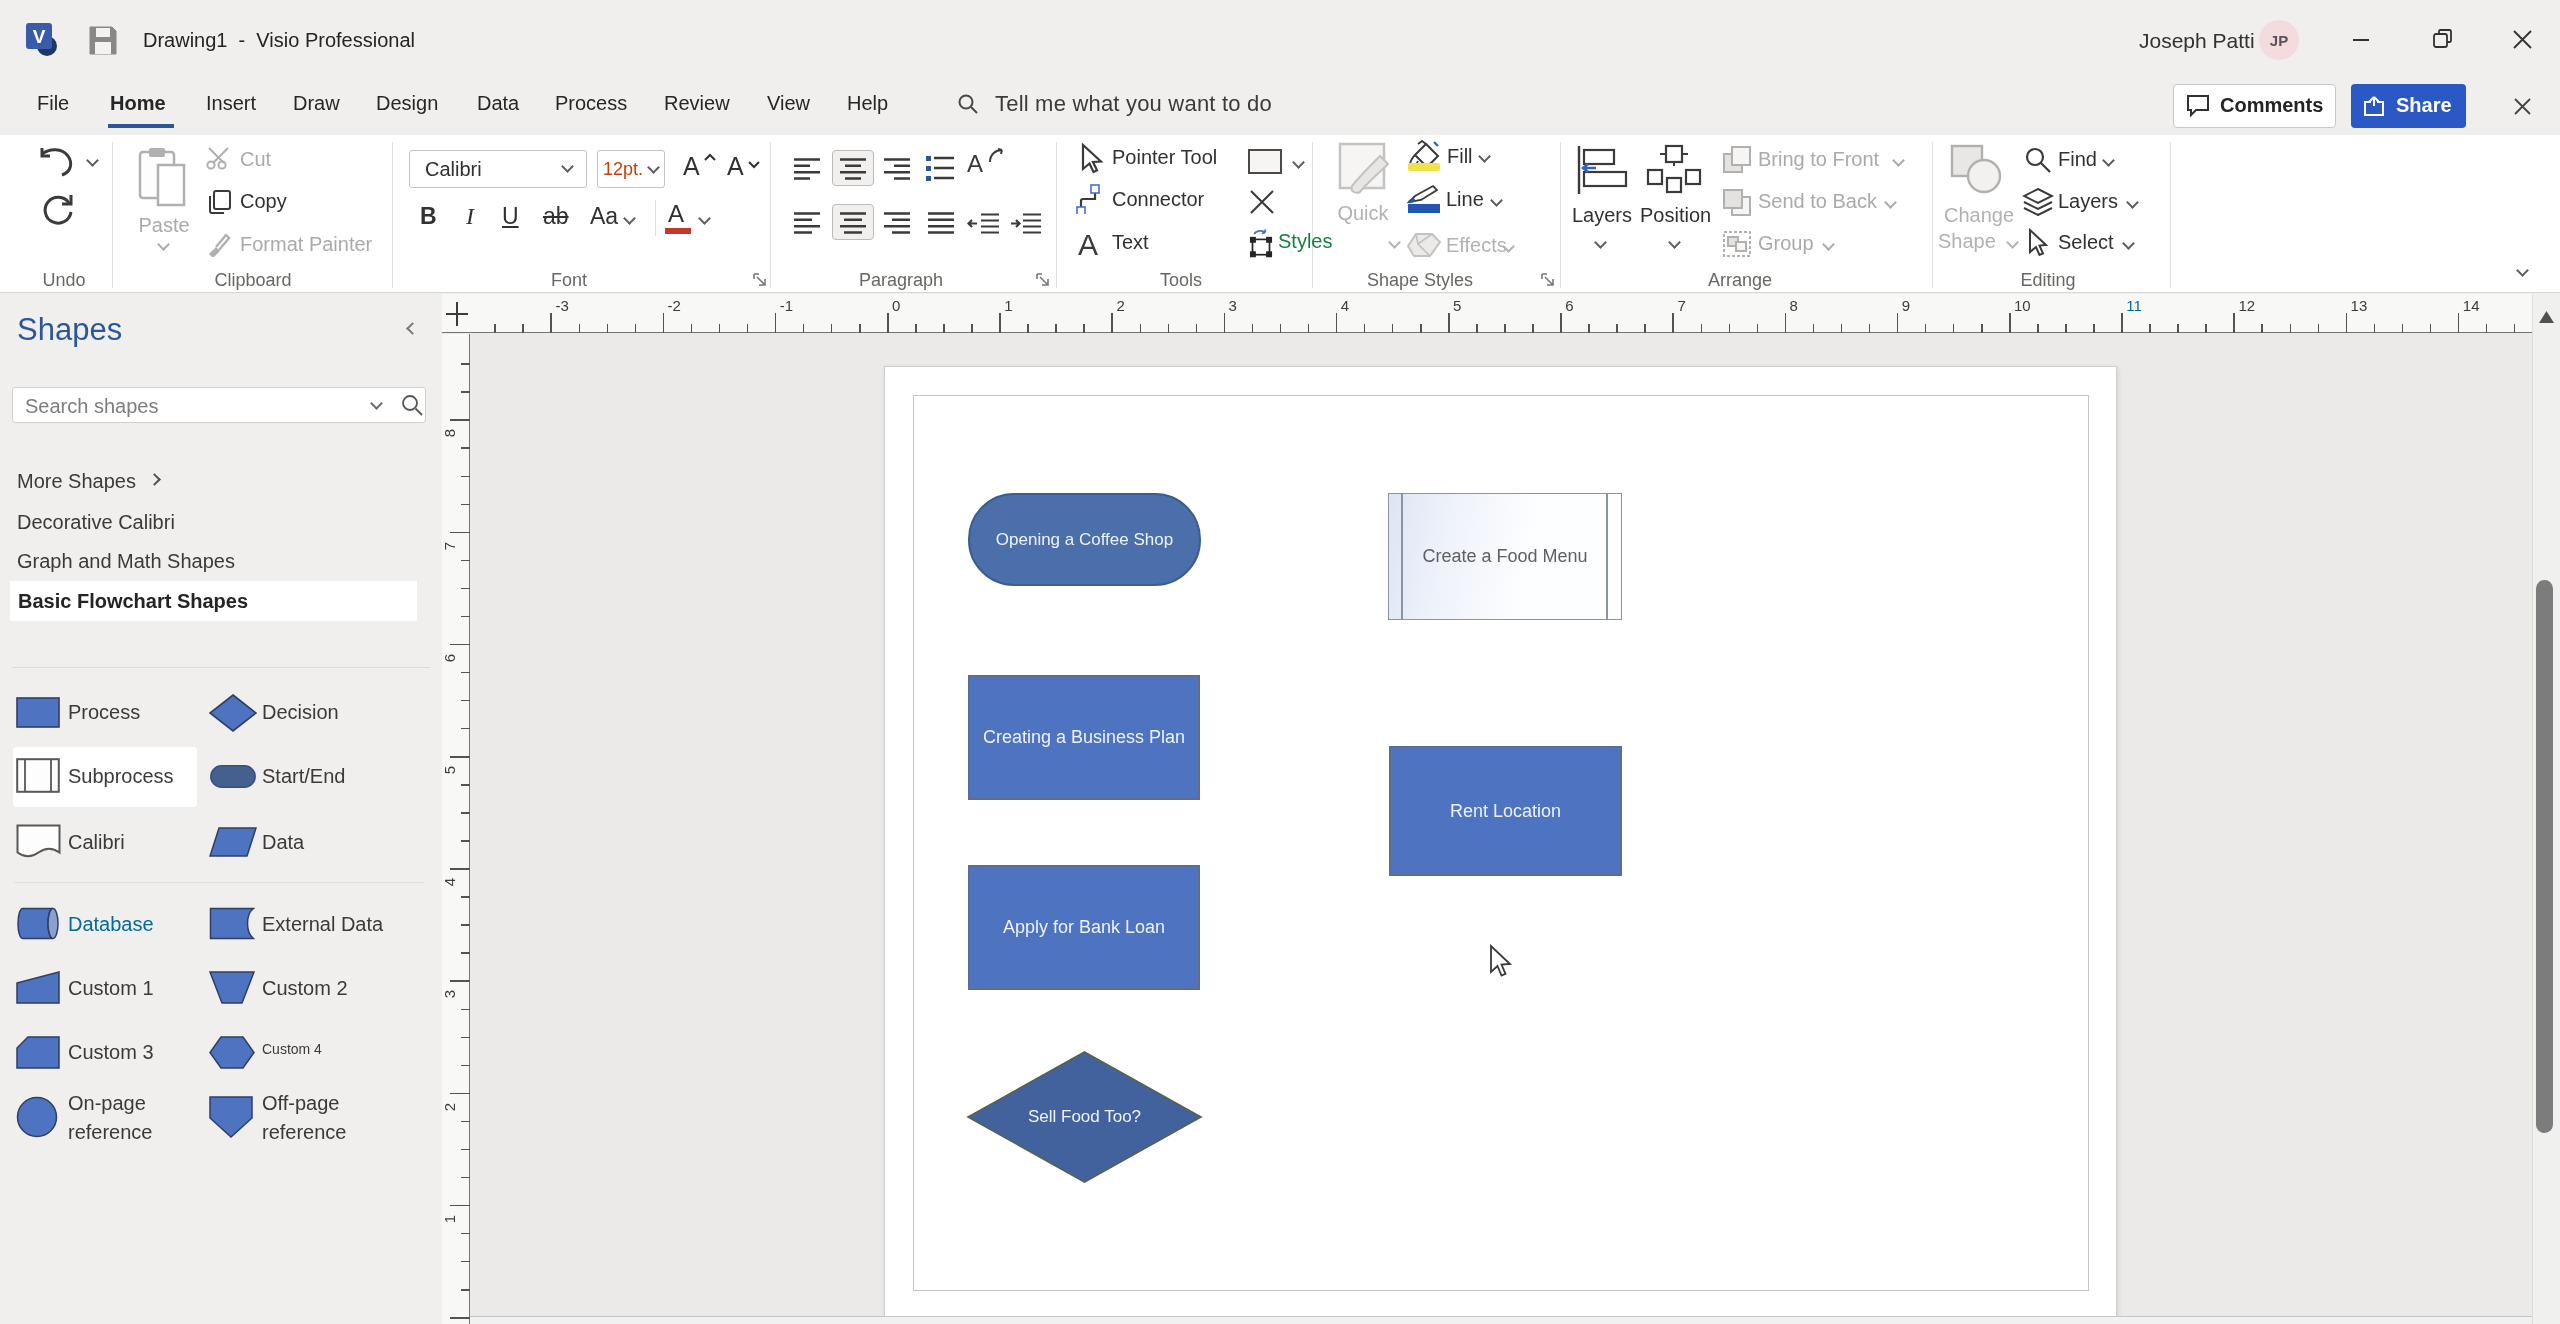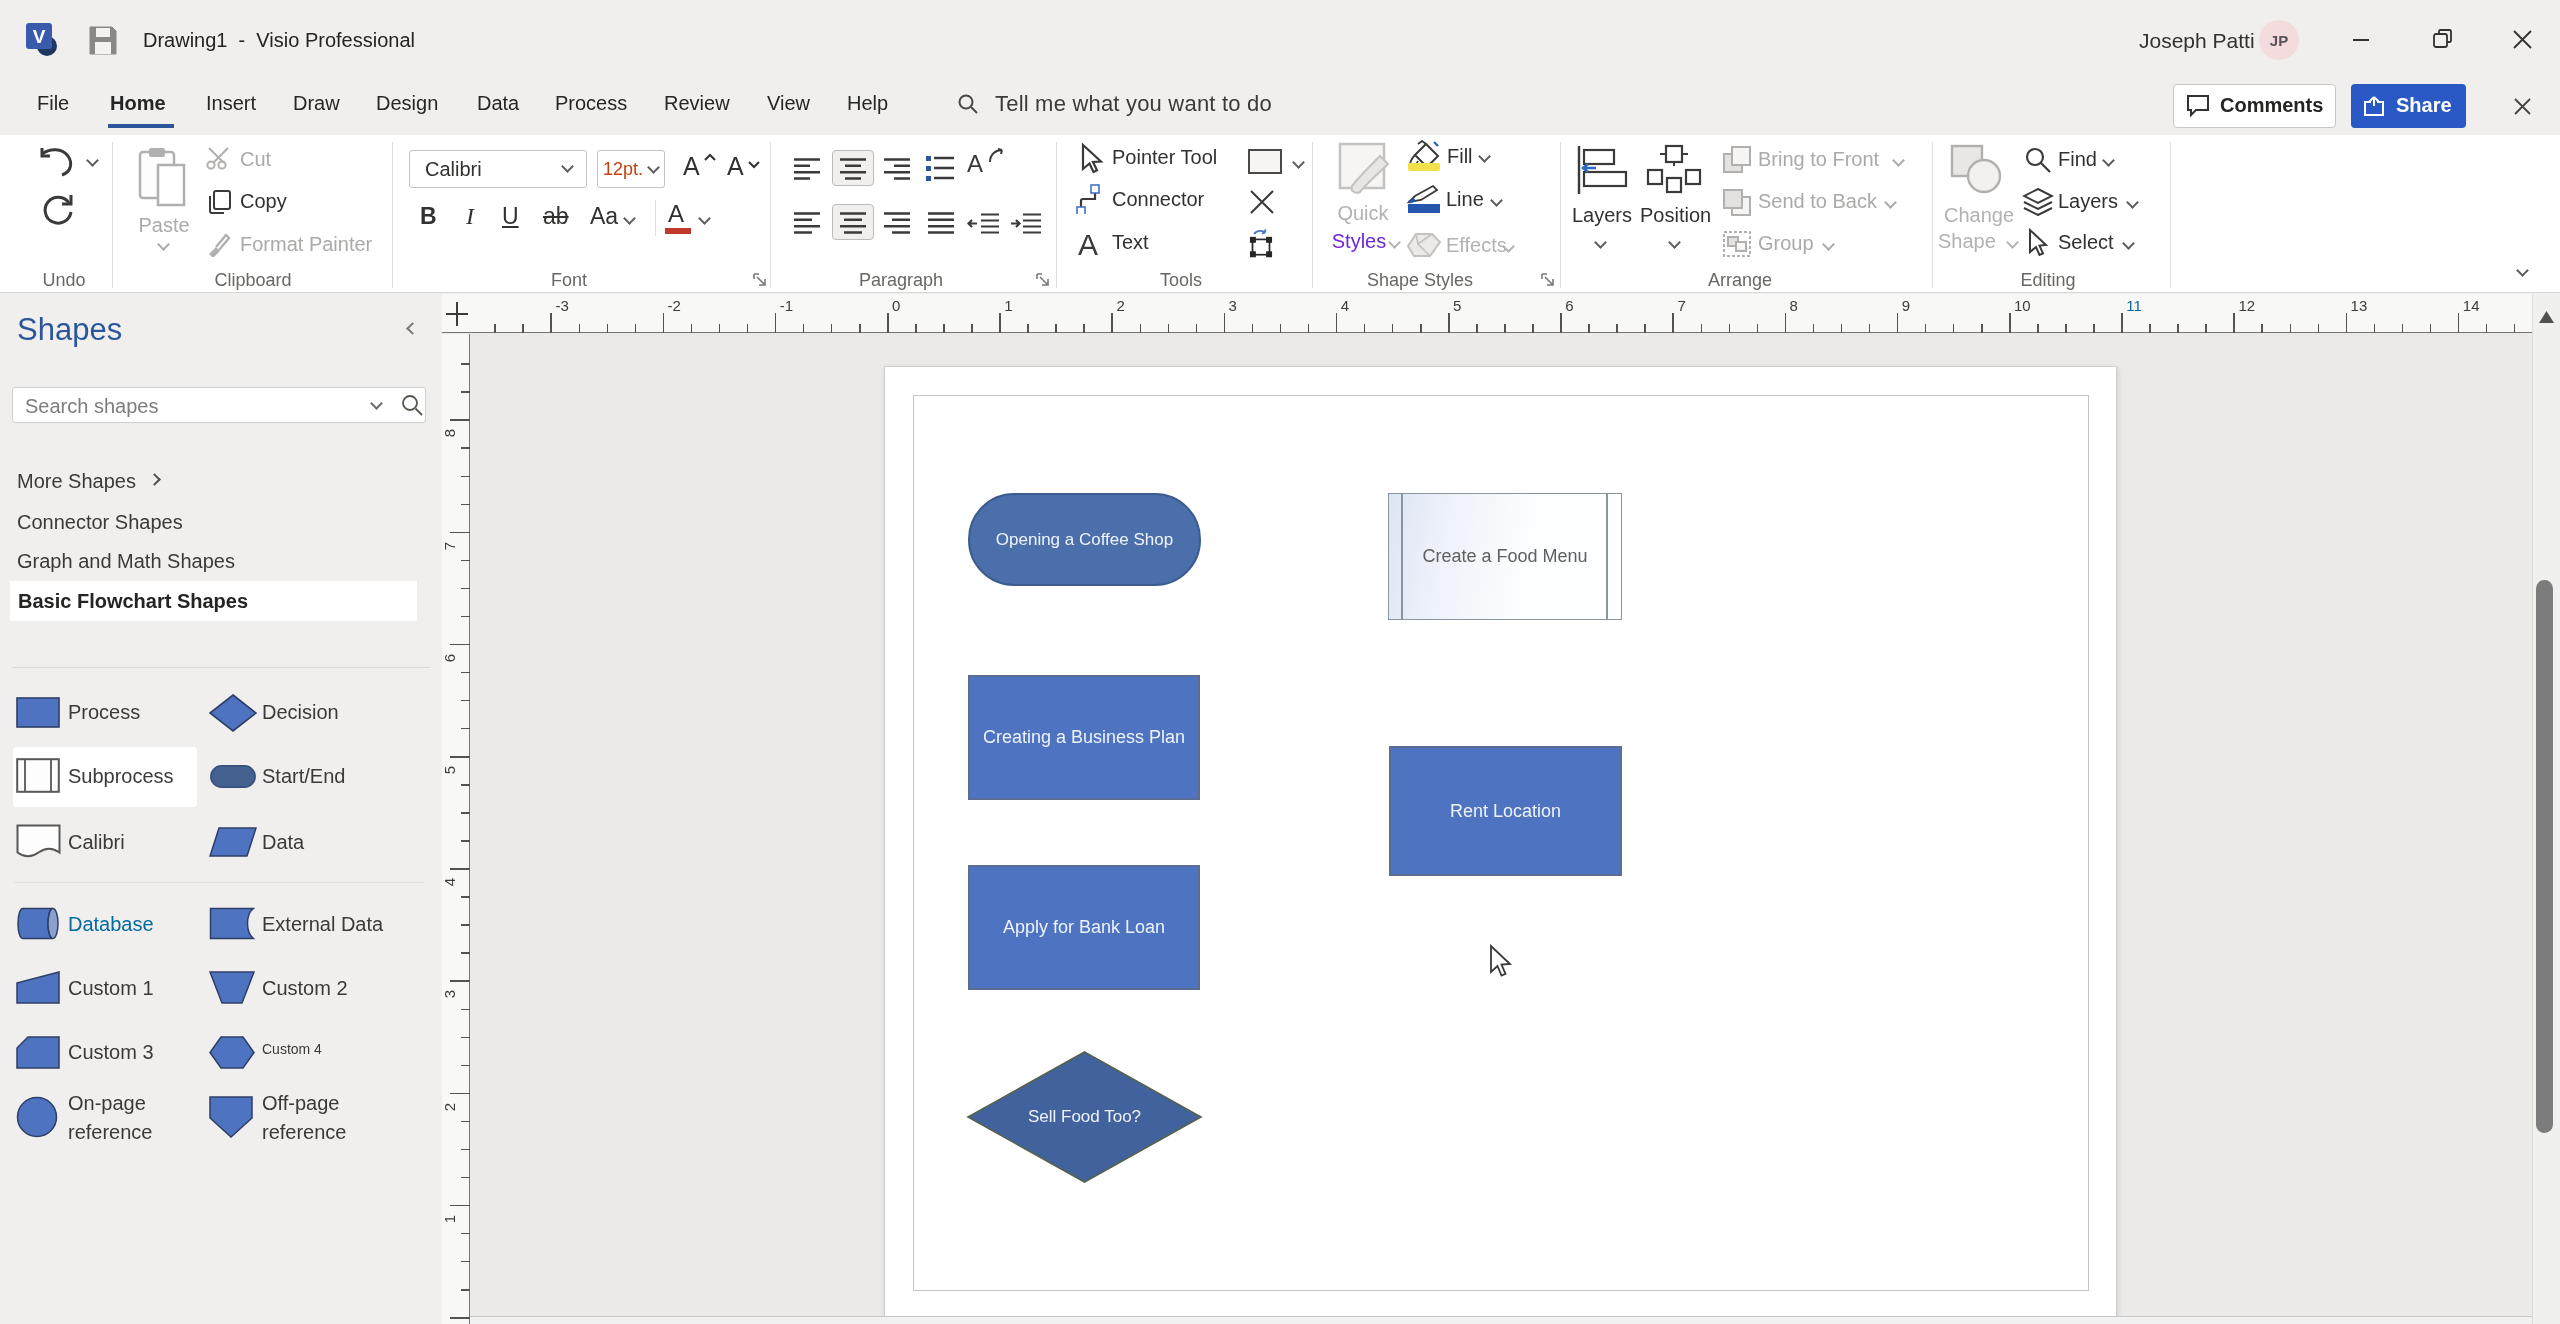--- a/index.html
+++ b/index.html
@@ -220,21 +220,21 @@
  <rect x="7" y="26" width="7" height="7" fill="#262626"></rect>
     <rect x="26" y="26" width="7" height="7" fill="#262626"></rect>
  <path d="M12 6 C14 1 22 1 25 4 M25 4 l0 -4 M25 4 l-4 1" stroke="#4472c4" stroke-width="2"></path>
 </svg>
 
 <svg class="abs" style="left:1338px;top:142px" width="58" height="56" viewBox="0 0 58 56" fill="none">
  <rect x="2" y="2" width="44" height="44" stroke="#c4c2c0" stroke-width="2.5" fill="#f6f5f4"></rect>
  <path d="M14 44 C20 36 34 22 42 14 L50 22 C42 30 28 42 22 50 C18 52 12 50 14 44 z" fill="#e8e6e4" stroke="#c4c2c0" stroke-width="2"></path>
 </svg>
 <div class="t" style="left:1330px;top:202px;width:66px;text-align:center;font-size:20px;color:#b4b2b0">Quick</div>
-<div class="t" style="left:1326px;top:230px;width:66px;text-align:center;font-size:20px;color:#6d28d9">Styles</div>
+<div class="t" style="left:1278px;top:230px;width:66px;font-size:20px;color:#15803d">Styles</div>
 <div class="chevD" style="left:1390px;top:238px;border-color:#b4b2b0"></div>
 <svg class="abs" style="left:1407px;top:140px" width="34" height="30" viewBox="0 0 34 30" fill="none">
  <path d="M8 15 L19 4 L31 16 L20 27 z" stroke="#3b3a39" stroke-width="2"></path>
  <path d="M19 4 L15 1 L11 4" stroke="#3b3a39" stroke-width="1.8"></path>
  <path d="M8 15 c-3 3 -6 8 -4 10 c2 2 6 -1 7 -4" stroke="#3b3a39" stroke-width="1.8"></path>
  <path d="M27 2 l4 4" stroke="#2b65c4" stroke-width="2.4"></path>
 </svg>
 <div class="abs" style="left:1408px;top:163px;width:32px;height:8px;background:#f3e14c;border-radius:2px"></div>
 <div class="t" style="left:1447px;top:145px;font-size:20px;color:#323130">Fill</div>
 <div class="chevD" style="left:1480px;top:152px"></div>
@@ -324,21 +324,21 @@
 <div class="chevR" style="left:408px;top:324px;transform:rotate(135deg);border-color:#7a7876"></div>
 <div class="abs" style="left:12px;top:387px;width:414px;height:36px;background:#fff;border:1px solid #d2d0ce;border-radius:3px"></div>
 <div class="t" style="left:25px;top:395px;font-size:20px;color:#7f7d7b">Search shapes</div>
 <div class="chevD" style="left:372px;top:399px;border-color:#6b6966"></div>
 <svg class="abs" style="left:400px;top:393px" width="24" height="24" viewBox="0 0 24 24" fill="none">
  <circle cx="10" cy="10" r="7" stroke="#56544f" stroke-width="1.8"></circle>
     <path d="M15.5 15.5 L22 22" stroke="#56544f" stroke-width="1.8"></path>
 </svg>
 <div class="t" style="left:17px;top:470px;font-size:20px;color:#3b3a39">More Shapes</div>
 <div class="chevR" style="left:150px;top:475px;border-color:#514f4d"></div>
-<div class="t" style="left:17px;top:511px;font-size:20px;color:#3b3a39">Connector Shapes</div>
+<div class="t" style="left:17px;top:511px;font-size:20px;color:#3b3a39">Decorative Calibri</div>
 <div class="t" style="left:17px;top:550px;font-size:20px;color:#3b3a39">Graph and Math Shapes</div>
 <div class="abs" style="left:10px;top:581px;width:407px;height:40px;background:#fff"></div>
 <div class="t" style="left:18px;top:590px;font-size:20px;font-weight:bold;color:#252423">Basic Flowchart Shapes</div>
 <div class="abs" style="left:12px;top:667px;width:418px;height:1px;background:#dcdad8"></div>
 <div class="abs" style="left:14px;top:882px;width:410px;height:1px;background:#e2e0de"></div>
 <div class="abs" style="left:13px;top:747px;width:184px;height:60px;background:#fff;border-radius:4px"></div>
 <svg class="abs" style="left:16px;top:697px" width="44" height="31" viewBox="0 0 44 31">
     <rect x="1" y="1" width="42" height="29" fill="#4e73c0" stroke="#2e3f66" stroke-width="1.6"></rect>
   </svg>
 <div class="t" style="left:68px;top:701px;font-size:20px;color:#3b3a39">Process</div>

